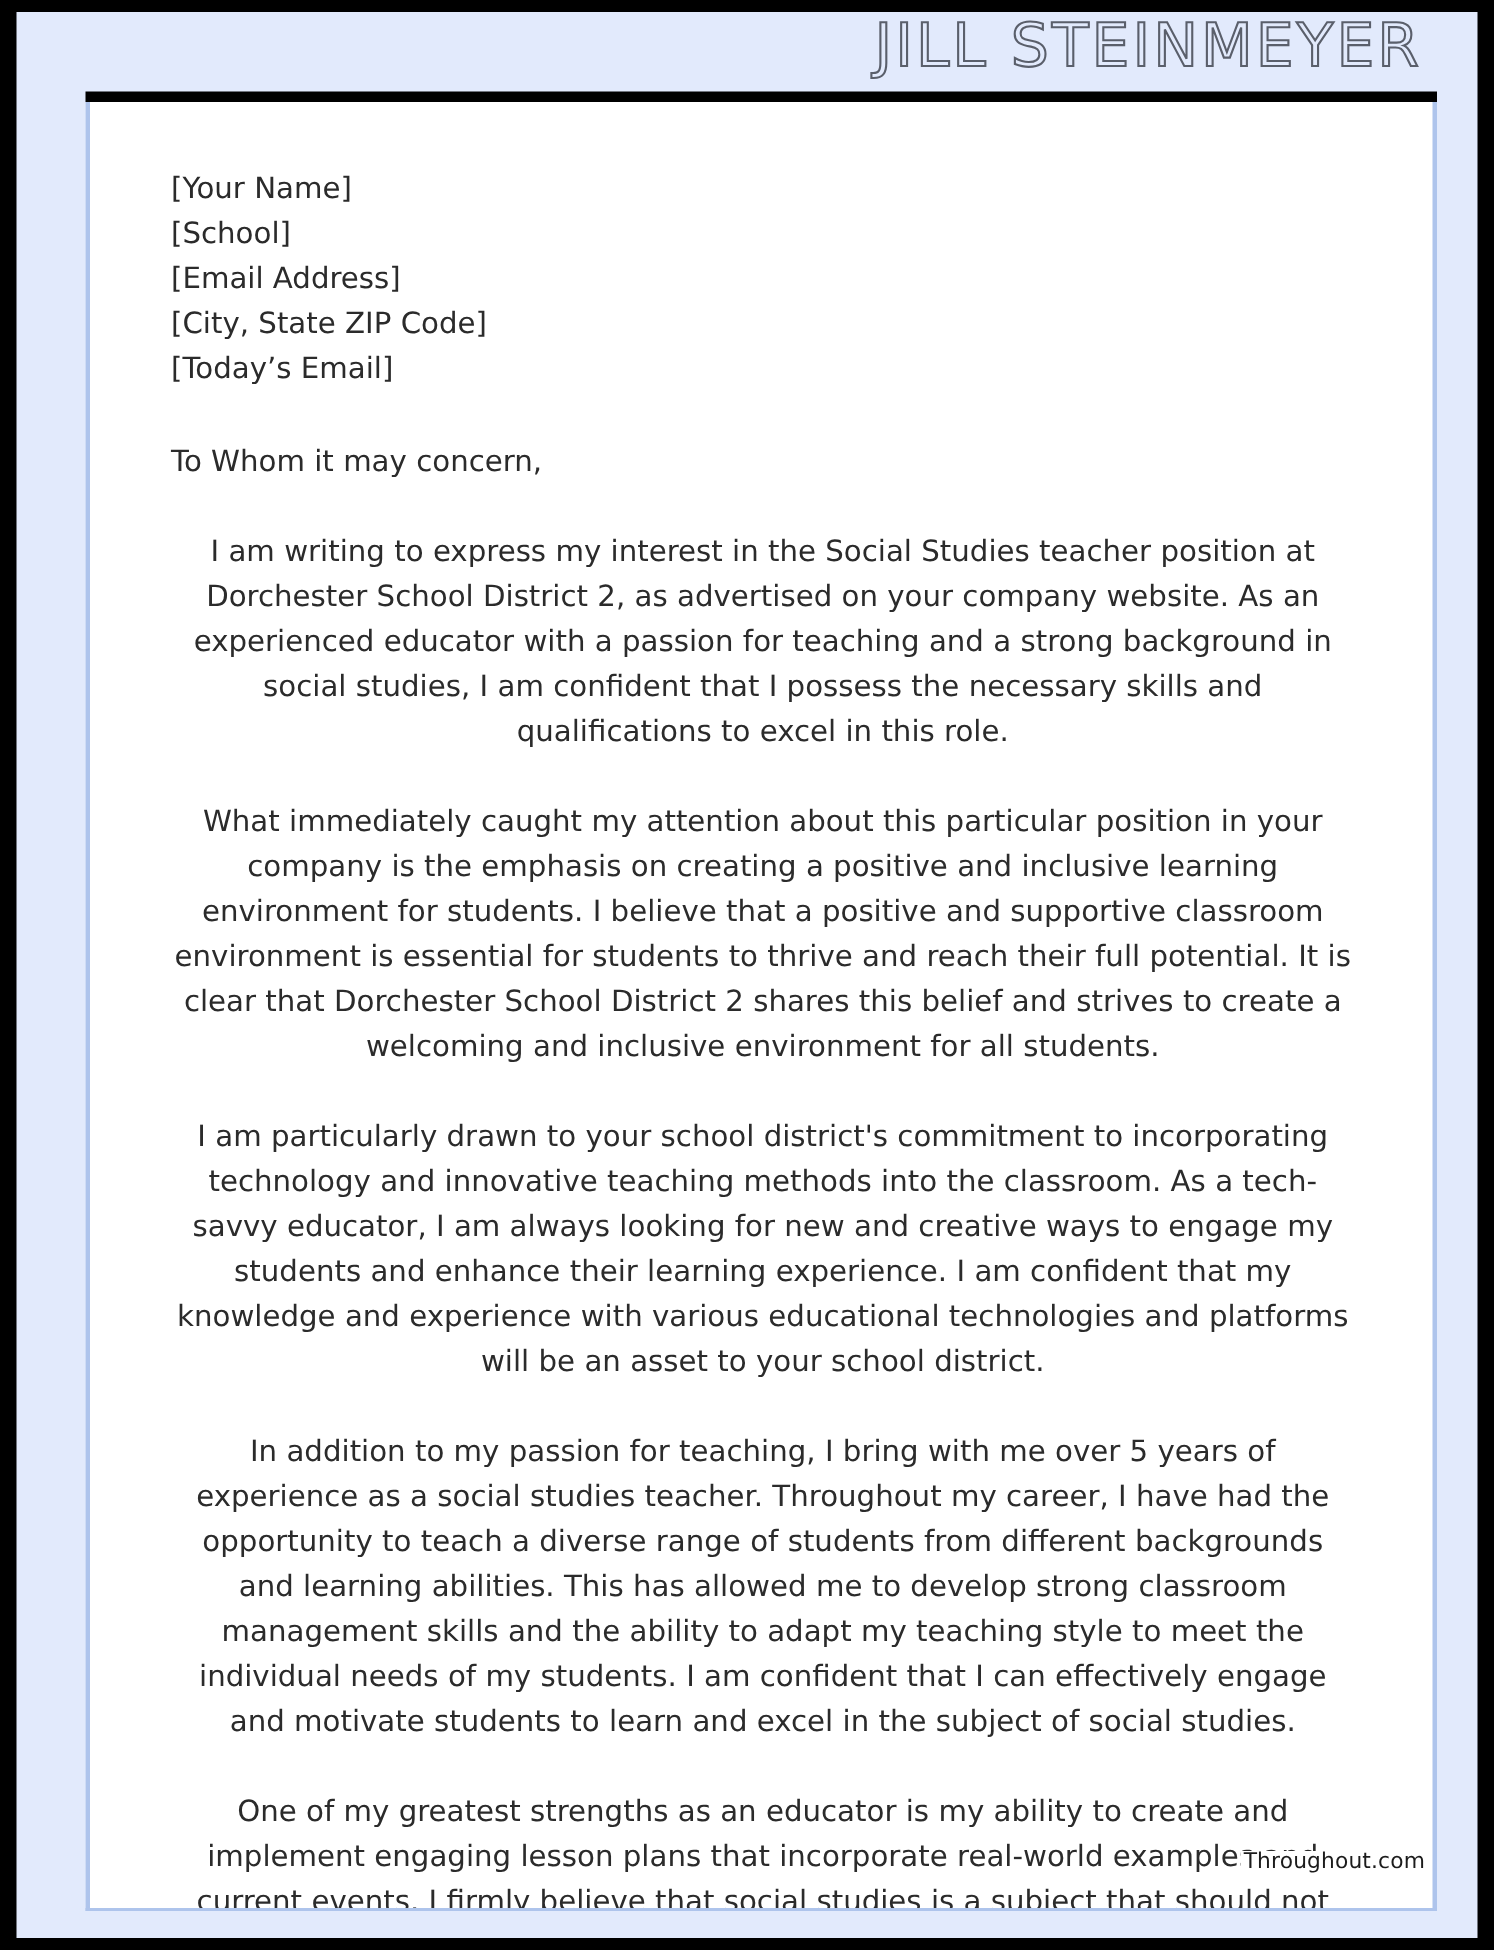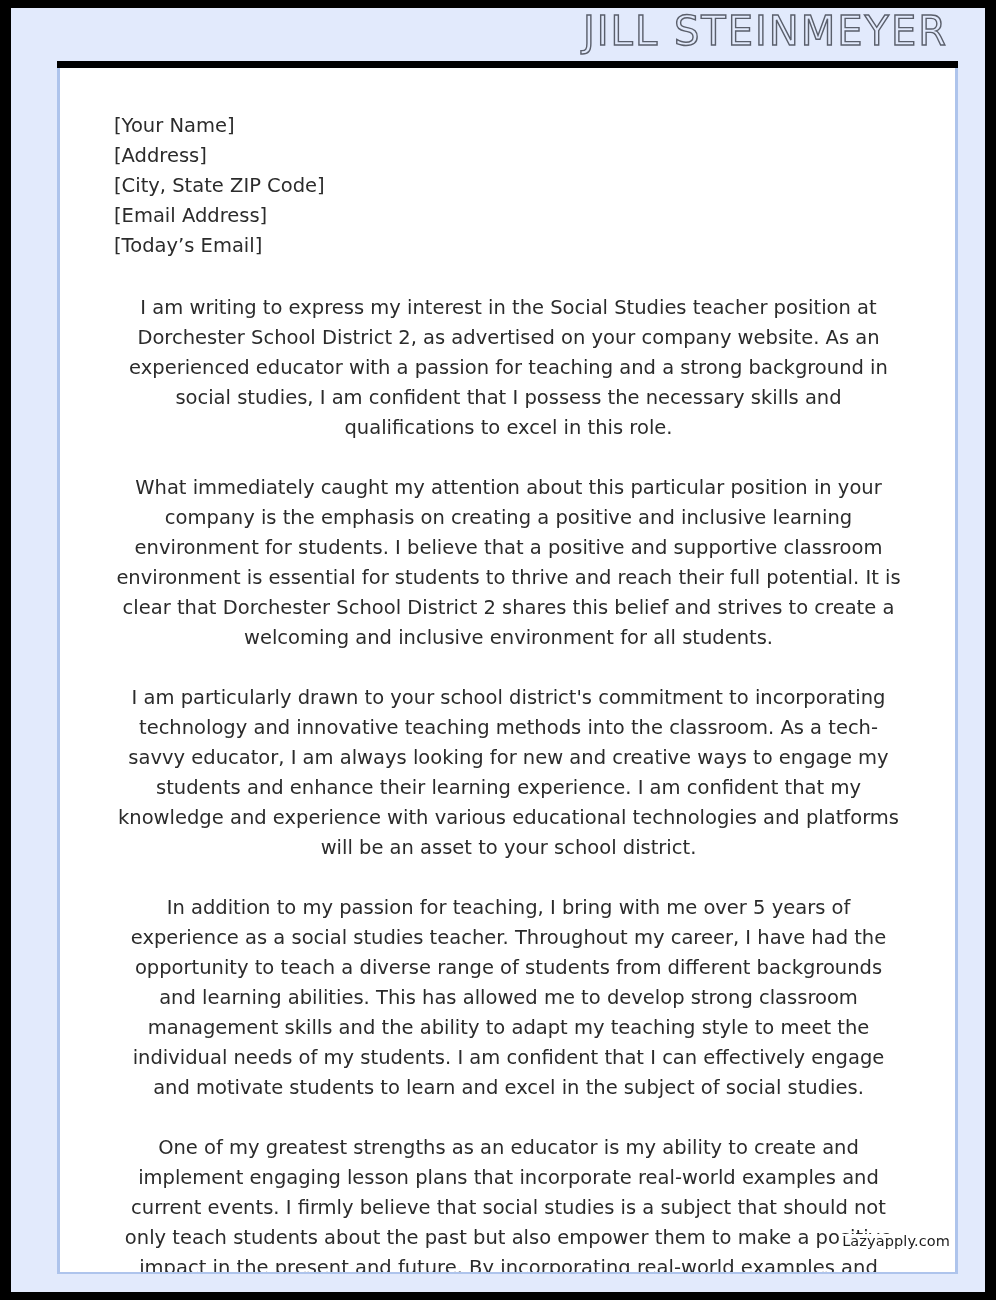--- a/index.html
+++ b/index.html
@@ -161,32 +161,33 @@
   </div>
 
   <div class="page-wrap">
     <div class="page-topbar"></div>
 
     <div class="page-sheet">
       <div class="letter-body">
 
         <div class="sender-block">
           <span class="sender-line">[Your Name]</span>
-          <span class="sender-line">[Address]</span>
+          <span class="sender-line">[School]</span>
+          <span class="sender-line">[Email Address]</span>
           <span class="sender-line">[City, State ZIP Code]</span>
-          <span class="sender-line">[Email Address]</span>
           <span class="sender-line">[Today’s Email]</span>
         </div>
 
+        <p class="salutation">To Whom it may concern,</p>
 
         <p class="letter-para">I am writing to express my interest in the Social Studies teacher position at Dorchester School District 2, as advertised on your company website. As an experienced educator with a passion for teaching and a strong background in social studies, I am confident that I possess the necessary skills and qualifications to excel in this role.</p>
         <p class="letter-para">What immediately caught my attention about this particular position in your company is the emphasis on creating a positive and inclusive learning environment for students. I believe that a positive and supportive classroom environment is essential for students to thrive and reach their full potential. It is clear that Dorchester School District 2 shares this belief and strives to create a welcoming and inclusive environment for all students.</p>
         <p class="letter-para">I am particularly drawn to your school district's commitment to incorporating technology and innovative teaching methods into the classroom. As a tech-savvy educator, I am always looking for new and creative ways to engage my students and enhance their learning experience. I am confident that my knowledge and experience with various educational technologies and platforms will be an asset to your school district.</p>
         <p class="letter-para">In addition to my passion for teaching, I bring with me over 5 years of experience as a social studies teacher. Throughout my career, I have had the opportunity to teach a diverse range of students from different backgrounds and learning abilities. This has allowed me to develop strong classroom management skills and the ability to adapt my teaching style to meet the individual needs of my students. I am confident that I can effectively engage and motivate students to learn and excel in the subject of social studies.</p>
         <p class="letter-para">One of my greatest strengths as an educator is my ability to create and implement engaging lesson plans that incorporate real-world examples and current events. I firmly believe that social studies is a subject that should not only teach students about the past but also empower them to make a positive impact in the present and future. By incorporating real-world examples and encouraging critical thinking, I aim to instill a love for learning in my students and inspire them to become active and engaged citizens.</p>
 
       </div>
     </div>
 
-    <div class="watermark">Lazyapply.com</div>
+    <div class="watermark">Throughout.com</div>
   </div>
 
 </div>
 
 </body></html>

